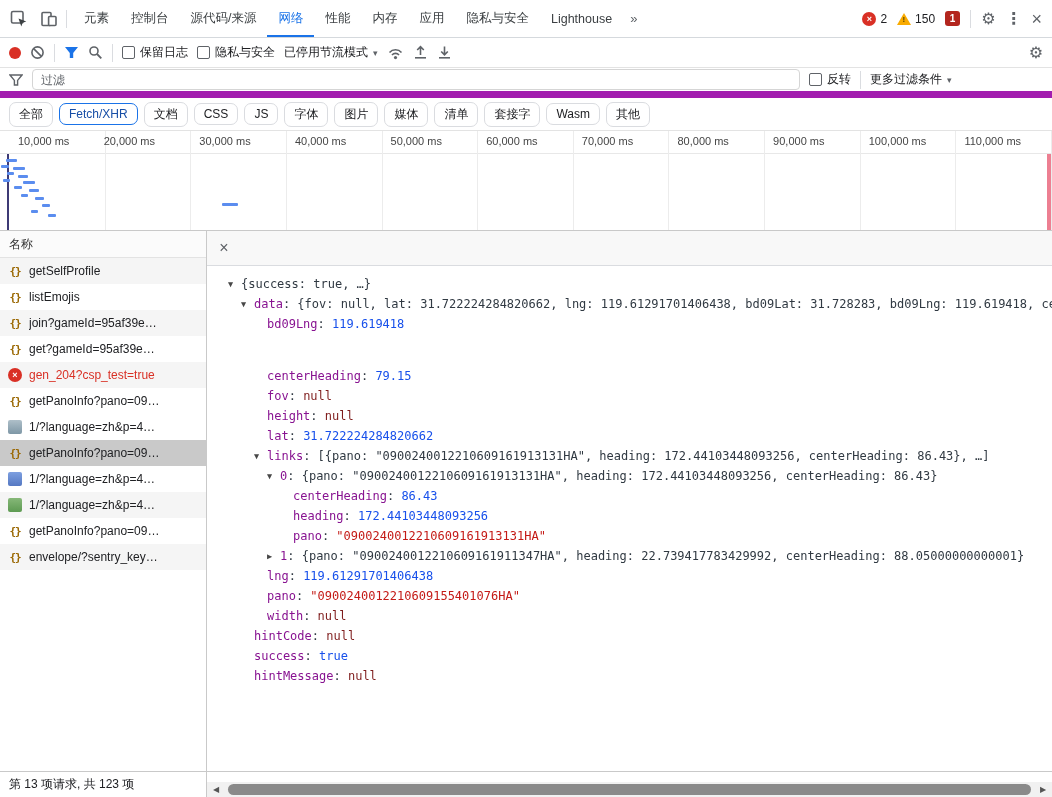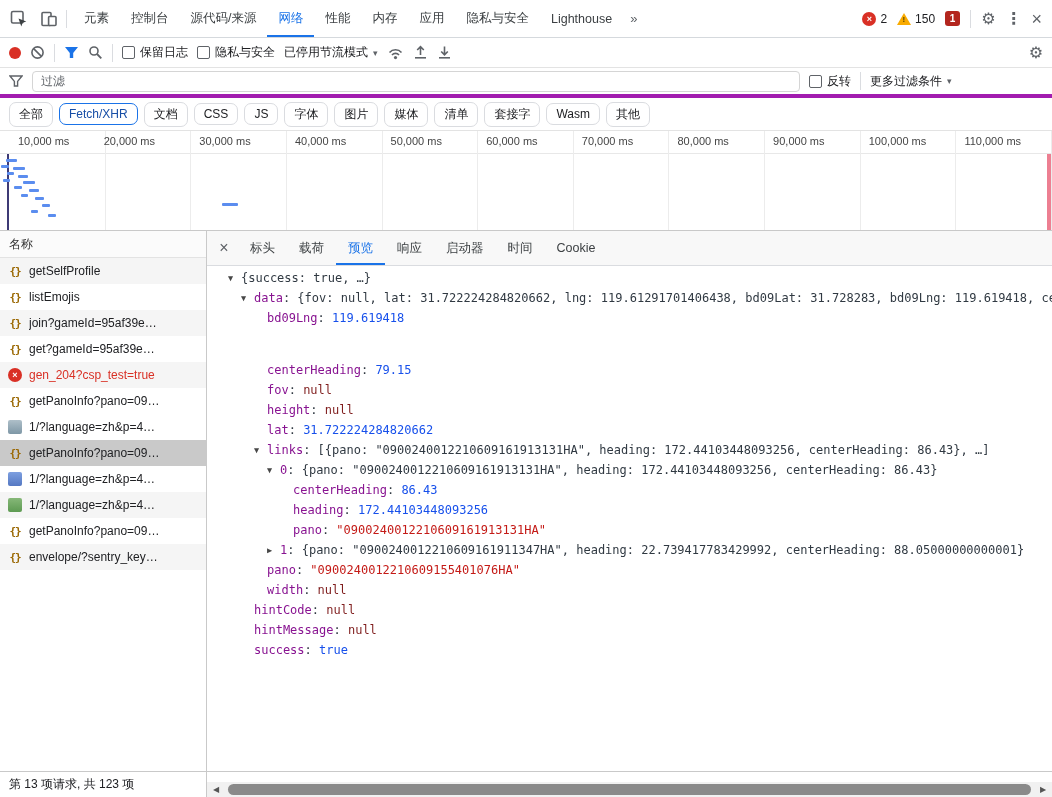--- a/index.html
+++ b/index.html
@@ -30,21 +30,21 @@
   .net-toolbar{height:30px;display:flex;align-items:center;gap:9px;padding:0 9px;border-bottom:1px solid #e3e3e3;background:#fff;}
   .record-dot{width:12px;height:12px;border-radius:50%;background:#d93025;cursor:pointer;}
   .checkbox{width:13px;height:13px;border:1.5px solid #5f6368;border-radius:2px;background:#fff;flex:0 0 13px;cursor:pointer;}
   .chk-label{color:#202124;white-space:nowrap;}
   .chk-group{display:flex;align-items:center;gap:5px;}
   .throttle{display:flex;align-items:center;gap:5px;color:#202124;white-space:nowrap;cursor:pointer;}
   .caret{font-size:9px;color:#5f6368;}
   .spacer{flex:1;}
 
   
-  .filter-row{height:30px;display:flex;align-items:center;gap:9px;padding:0 9px;border-bottom:4px solid #a21caf;}
+  .filter-row{height:30px;display:flex;align-items:center;gap:9px;padding:0 9px;border-bottom:7px solid #a21caf;}
   .filter-input{width:768px;height:21px;border:1px solid #d5d5d5;border-radius:4px;padding:0 8px;font-size:12px;color:#202124;background:#fff;outline:none;font-family:inherit;}
   .filter-input::placeholder{color:#5f6368;opacity:1;}
   .more-filters{display:flex;align-items:center;gap:5px;color:#202124;white-space:nowrap;cursor:pointer;}
 
   
   .chip-row{height:33px;display:flex;align-items:center;gap:6px;padding:0 9px;border-bottom:1px solid #e3e3e3;}
   .chip{padding:3px 9px;border:1px solid #dadce0;border-radius:7px;font-size:12px;color:#202124;background:#fff;white-space:nowrap;cursor:pointer;}
   .chip.active{border-color:#1a73e8;color:#174ea6;}
 
   
@@ -75,21 +75,21 @@
   .req-icon.img-blue{background:linear-gradient(180deg,#7d9fe0,#5578c2);}
   .req-icon.img-green{background:linear-gradient(180deg,#86b878,#5d9a52);}
 
   .right{flex:1;min-width:0;display:flex;flex-direction:column;}
   .detail-tabs{height:35px;flex:0 0 35px;display:flex;align-items:stretch;border-bottom:1px solid #dadce0;background:#f8f8f8;padding:0 3px;}
   .detail-close{width:28px;display:flex;align-items:center;justify-content:center;color:#5f6368;font-size:16px;cursor:pointer;}
   .dtab{padding:0 12px;display:flex;align-items:center;color:#3c4043;font-size:12.5px;white-space:nowrap;cursor:pointer;}
   .dtab.active{color:#1a73e8;box-shadow:inset 0 -2px 0 #1a73e8;}
 
   .tree{flex:1;overflow:hidden;padding-top:6px;background:#fff;font-family:"DejaVu Sans Mono","Liberation Mono",monospace;font-size:12px;}
-  .tree-line{height:20px;line-height:13px;white-space:nowrap;overflow:hidden;}
+  .tree-line{height:20px;line-height:24px;white-space:nowrap;overflow:hidden;}
   .arrow{display:inline-block;width:13px;margin-left:-13px;font-size:8.5px;color:#474747;vertical-align:1px;cursor:pointer;}
   .tok-key{color:#881391;}
   .tok-num{color:#1750eb;}
   .tok-str{color:#c41a16;}
   .tok-null{color:#7f1d1d;}
   .tok-bool{color:#1750eb;}
   .tok-plain{color:#303942;}
 
   
   .bottom{height:26px;display:flex;border-top:1px solid #c9c9c9;background:#fff;}
@@ -349,49 +349,41 @@
         <div class="req-row shade">
           <span class="req-icon xhr">{}</span>
           <span class="req-name">envelope/?sentry_key…</span>
         </div>
       </div>
   </div>
 
   <div class="right">
     <div class="detail-tabs">
       <span class="detail-close">×</span>
-      <div id="detail-tab-items" style="display:flex;align-items:stretch;">
-          <div class="dtab">标头</div>
-          <div class="dtab">载荷</div>
-          <div class="dtab active">预览</div>
-          <div class="dtab">响应</div>
-          <div class="dtab">启动器</div>
-          <div class="dtab">时间</div>
-          <div class="dtab">Cookie</div>
-        </div>
     </div>
     <div class="tree" id="tree">
         <div class="tree-line" style="padding-left: 34px;"><span class="arrow">▼</span><span class="tok-plain">{success: true, …}</span></div>
         <div class="tree-line" style="padding-left: 47px;"><span class="arrow">▼</span><span class="tok-key">data</span><span class="tok-plain">: </span><span class="tok-plain">{fov: null, lat: 31.722224284820662, lng: 119.61291701406438, bd09Lat: 31.728283, bd09Lng: 119.619418, centerHeading: 79.15, …}</span></div>
         <div class="tree-line" style="padding-left: 60px;"><span class="tok-key">bd09Lng</span><span class="tok-plain">: </span><span class="tok-num">119.619418</span></div>
         <div class="tree-line" style="padding-left: 60px; margin-top: 32px;"><span class="tok-key">centerHeading</span><span class="tok-plain">: </span><span class="tok-num">79.15</span></div>
         <div class="tree-line" style="padding-left: 60px;"><span class="tok-key">fov</span><span class="tok-plain">: </span><span class="tok-null">null</span></div>
         <div class="tree-line" style="padding-left: 60px;"><span class="tok-key">height</span><span class="tok-plain">: </span><span class="tok-null">null</span></div>
         <div class="tree-line" style="padding-left: 60px;"><span class="tok-key">lat</span><span class="tok-plain">: </span><span class="tok-num">31.722224284820662</span></div>
         <div class="tree-line" style="padding-left: 60px;"><span class="arrow">▼</span><span class="tok-key">links</span><span class="tok-plain">: </span><span class="tok-plain">[{pano: "0900240012210609161913131HA", heading: 172.44103448093256, centerHeading: 86.43}, …]</span></div>
         <div class="tree-line" style="padding-left: 73px;"><span class="arrow">▼</span><span class="tok-key">0</span><span class="tok-plain">: </span><span class="tok-plain">{pano: "0900240012210609161913131HA", heading: 172.44103448093256, centerHeading: 86.43}</span></div>
         <div class="tree-line" style="padding-left: 86px;"><span class="tok-key">centerHeading</span><span class="tok-plain">: </span><span class="tok-num">86.43</span></div>
         <div class="tree-line" style="padding-left: 86px;"><span class="tok-key">heading</span><span class="tok-plain">: </span><span class="tok-num">172.44103448093256</span></div>
         <div class="tree-line" style="padding-left: 86px;"><span class="tok-key">pano</span><span class="tok-plain">: </span><span class="tok-str">"0900240012210609161913131HA"</span></div>
         <div class="tree-line" style="padding-left: 73px;"><span class="arrow">▶</span><span class="tok-key">1</span><span class="tok-plain">: </span><span class="tok-plain">{pano: "0900240012210609161911347HA", heading: 22.739417783429992, centerHeading: 88.05000000000001}</span></div>
+        <div class="tree-line" style="padding-left: 60px;"><span class="tok-key">lng</span><span class="tok-plain">: </span><span class="tok-num">119.61291701406438</span></div>
         <div class="tree-line" style="padding-left: 60px;"><span class="tok-key">pano</span><span class="tok-plain">: </span><span class="tok-str">"0900240012210609155401076HA"</span></div>
         <div class="tree-line" style="padding-left: 60px;"><span class="tok-key">width</span><span class="tok-plain">: </span><span class="tok-null">null</span></div>
         <div class="tree-line" style="padding-left: 47px;"><span class="tok-key">hintCode</span><span class="tok-plain">: </span><span class="tok-null">null</span></div>
+        <div class="tree-line" style="padding-left: 47px;"><span class="tok-key">success</span><span class="tok-plain">: </span><span class="tok-bool">true</span></div>
         <div class="tree-line" style="padding-left: 47px;"><span class="tok-key">hintMessage</span><span class="tok-plain">: </span><span class="tok-null">null</span></div>
-        <div class="tree-line" style="padding-left: 47px;"><span class="tok-key">success</span><span class="tok-plain">: </span><span class="tok-bool">true</span></div>
       </div>
   </div>
 </div>
 
 <div class="bottom">
   <div class="status">第 13 项请求, 共 123 项</div>
   <div class="hscroll">
     <div class="hbar">
       <span class="harrow">◀</span>
       <span class="hthumb"></span>

